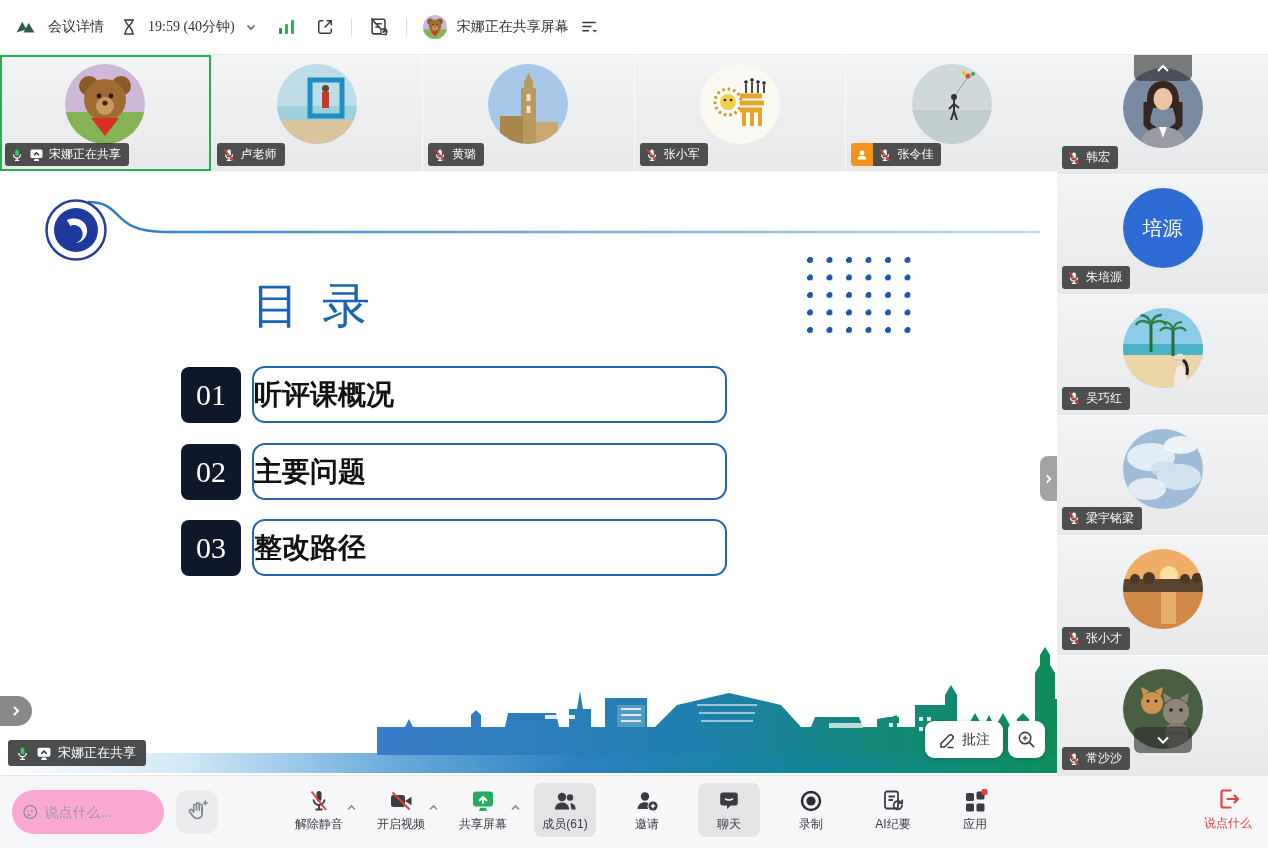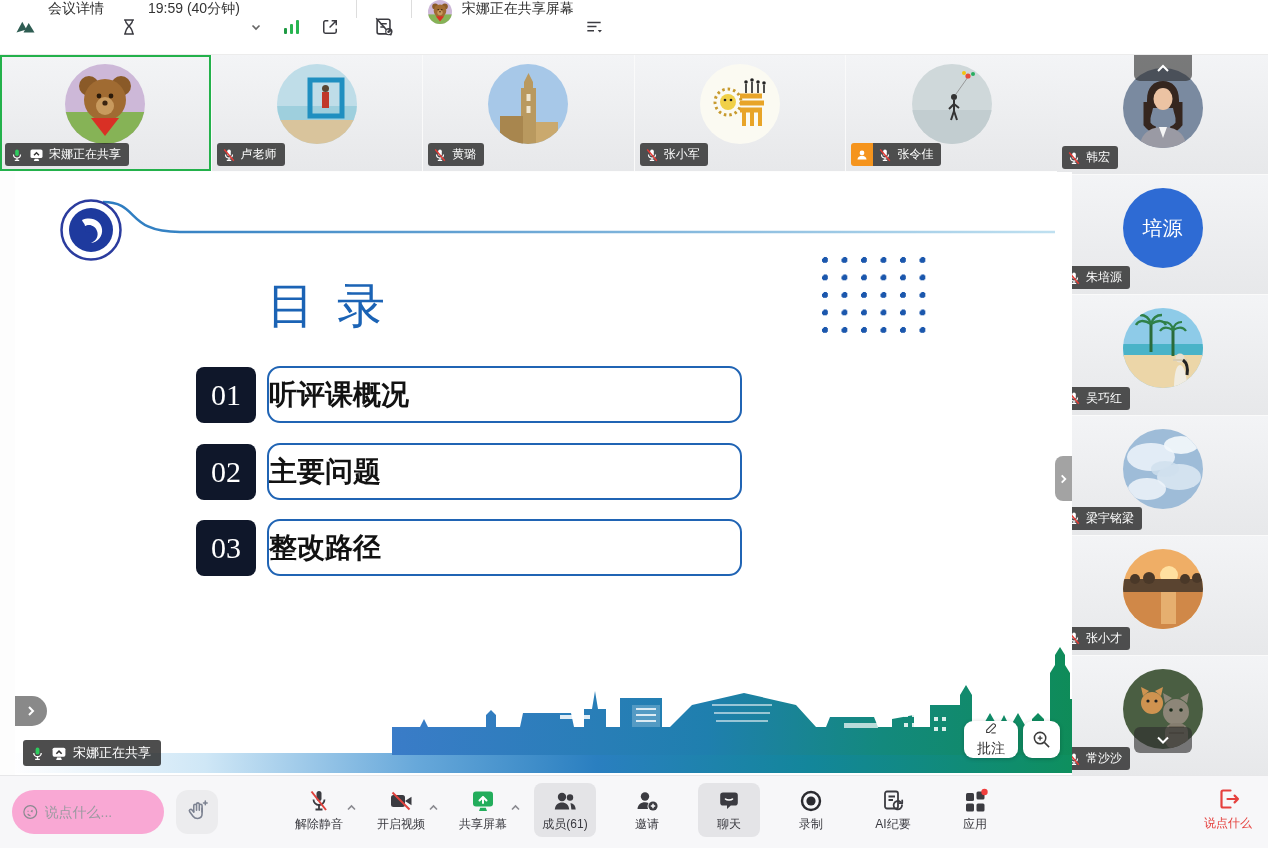--- a/index.html
+++ b/index.html
@@ -1,20 +1,20 @@
 <!DOCTYPE html>
 <html><head>
 <meta charset="utf-8">
 <style>
   * { margin:0; padding:0; box-sizing:border-box; }
   html,body { width:1268px; height:848px; background:#fff; font-family:"Liberation Sans","DejaVu Sans",sans-serif; overflow:hidden; }
   #app { position:relative; width:1268px; height:848px; background:#fdfdfd; }
 
   
-  .topbar { position:absolute; top:0; left:0; right:0; height:55px; background:#fff; display:flex; padding:0 14px; gap:10px; border-bottom:1px solid #ececec; }
+  .topbar { position:absolute; top:0; left:0; right:0; height:55px; background:#fff; display:flex; align-items:center; padding:0 14px; gap:10px; border-bottom:1px solid #ececec;font-family:Liberation Serif, serif; }
   .topbar .txt { font-size:14px; color:#333; }
   .vdiv { width:1px; height:18px; background:#ddd; margin:0 6px; }
   .iconbtn { display:flex; align-items:center; justify-content:center; cursor:pointer; }
   .mini-avatar { width:24px; height:24px; border-radius:50%; overflow:hidden; flex:0 0 auto; }
 
   
   .top-strip { position:absolute; top:55px; left:0; width:1057px; height:116px; display:flex; gap:1px; background:#fafafa; }
   .right-col  { position:absolute; top:55px; right:0; width:211px; height:720px; display:flex; flex-direction:column; gap:1px; background:#fafafa; }
   .tile { position:relative; flex:1; background:linear-gradient(180deg,#f3f4f6 0%,#e7e8ea 100%); overflow:hidden; }
   .tile.active { box-shadow:inset 0 0 0 2px #23b14b; }
@@ -25,37 +25,37 @@
   .av-blue { background:#2e6bd4; display:flex; align-items:center; justify-content:center; color:#fff; font-size:20px; }
   .tag-row { position:absolute; left:5px; bottom:5px; display:flex; align-items:stretch; }
   .name-tag { display:flex; align-items:center; gap:5px; background:rgba(33,33,33,.78); color:#fff; font-size:12px; padding:3px 8px 3px 5px; border-radius:3px; white-space:nowrap; }
   .host-badge { width:22px; background:#f5941d; border-radius:3px 0 0 3px; display:flex; align-items:center; justify-content:center; }
   .host-badge + .name-tag { border-radius:0 3px 3px 0; }
   .scroll-btn { position:absolute; left:50%; transform:translateX(-50%); width:58px; height:26px; background:rgba(45,45,45,.62); border-radius:6px; display:flex; align-items:center; justify-content:center; cursor:pointer; }
   .scroll-btn.up { top:0; border-radius:0 0 6px 6px; }
   .scroll-btn.down { bottom:22px; }
 
   
-  .share { position:absolute; top:172px; left:15px; width:1057px; height:603px; background:#fff; }
+  .share { position:absolute; top:172px; left:0; width:1057px; height:603px; background:#fff; }
   .slide-logo { position:absolute; left:44px; top:26px; }
   .slide-curve { position:absolute; left:40px; top:22px; }
   .slide-title { position:absolute; left:252px; top:102px; font-family:"Liberation Serif","DejaVu Serif",serif; font-size:48px; color:#1b63b5; letter-spacing:22px; }
   .dot-grid { position:absolute; left:806px; top:84px; width:106px; height:80px;
     background-image:radial-gradient(circle 3px at 4px 4px,#1b57ad 97%,transparent); background-size:19.5px 17.5px; }
   .toc-row { position:absolute; left:181px; display:flex; align-items:center; }
   .toc-num { width:60px; height:56px; background:#0f172a; border-radius:8px; color:#fff; font-family:"Liberation Serif","DejaVu Serif",serif; font-size:30px; display:flex; align-items:center; justify-content:center; }
   .toc-box { margin-left:11px; width:475px; height:57px; border:2.5px solid #2064b4; border-radius:13px; background:#fff; display:flex; align-items:center; font-family:"Liberation Serif","DejaVu Serif",serif; font-weight:bold; font-size:28px; color:#121212; }
   .skyline { position:absolute; right:0; bottom:20px; }
   .base-strip { position:absolute; left:0; right:0; bottom:2px; height:20px;
     background:linear-gradient(90deg,#fefeff 0%,#cfe7f6 18%,#67a8da 38%,#2a7fc0 55%,#13869b 75%,#0e8f5e 100%); }
 
   .edge-tab-left { position:absolute; left:0; top:524px; width:32px; height:30px; background:rgba(92,92,92,.72); border-radius:0 15px 15px 0; display:flex; align-items:center; justify-content:center; cursor:pointer; }
   .edge-tab-right { position:absolute; right:0; top:284px; width:17px; height:45px; background:rgba(150,150,150,.88); border-radius:8px 0 0 8px; display:flex; align-items:center; justify-content:center; cursor:pointer; }
   .sharer-label { position:absolute; left:8px; bottom:9px; display:flex; align-items:center; gap:6px; background:rgba(33,33,33,.80); color:#fff; font-size:13px; padding:4px 10px 4px 7px; border-radius:3px; }
-  .float-btn { position:absolute; bottom:17px; background:#fff; border-radius:9px; box-shadow:0 1px 4px rgba(0,0,0,.22); display:flex; align-items:center; justify-content:center; gap:6px; cursor:pointer;flex-direction:column; }
+  .float-btn { position:absolute; bottom:17px; background:#fff; border-radius:9px; box-shadow:0 1px 4px rgba(0,0,0,.22); display:flex; align-items:center; justify-content:center; gap:6px; cursor:pointer; }
   .annotate-btn { right:54px; height:37px; padding:0 13px; font-size:14px; color:#333; }
   .zoomin-btn { right:12px; width:37px; height:37px; }
 
   
   .toolbar { position:absolute; left:0; right:0; bottom:0; height:73px; background:#f7f7f9; border-top:1px solid #e7e7e9; }
   .chat-input { position:absolute; left:12px; top:14px; width:152px; height:44px; background:#f9a8d4; border-radius:22px; display:flex; align-items:center; padding:0 10px; gap:6px; }
   .chat-input input { border:none; outline:none; background:transparent; width:100%; font-size:14px; color:#555; font-family:inherit; }
   .chat-input input::placeholder { color:#9a9aa0; }
   .hand-btn { position:absolute; left:176px; top:14px; width:42px; height:44px; background:#ececee; border-radius:12px; display:flex; align-items:center; justify-content:center; cursor:pointer; }
   .tools { position:absolute; left:288px; top:7px; display:flex; gap:20px; }

